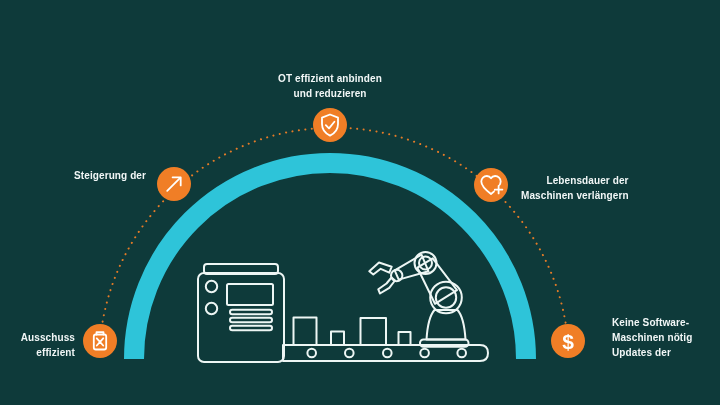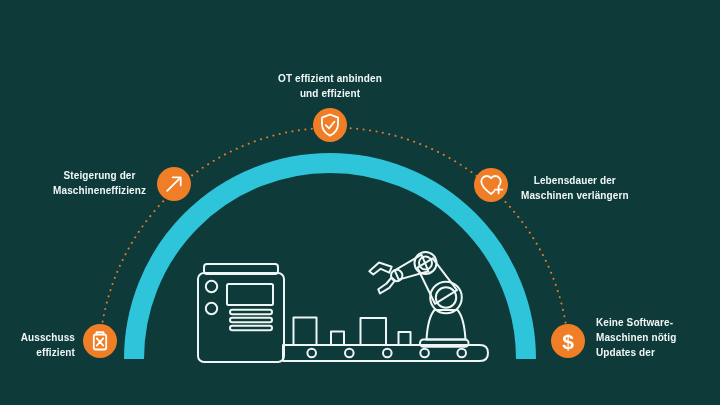--- a/index.html
+++ b/index.html
@@ -16,23 +16,23 @@
     position: absolute;
     color: #f2f7f7;
     font-size: 10px;
     line-height: 15px;
     font-weight: 600;
     letter-spacing: 0.1px;
     white-space: nowrap;
   }
   .label-top        { left: 330px; top: 71px;  transform: translateX(-50%); text-align: center; }
   .label-upper-left { right: 574px; top: 168px; text-align: center; }
-  .label-upper-right{ left: 521px; top: 173px; text-align: center; }
+  .label-upper-right{ left: 521px; top: 173px; text-align: right; }
   .label-lower-left { right: 645px; top: 330px; text-align: right; }
-  .label-lower-right{ left: 596px; top: 315px; text-align: left; }
+  .label-lower-right{ left: 612px; top: 315px; text-align: left; }
 
   .lineart { stroke: #edf6f4; stroke-width: 2; fill: none; stroke-linejoin: round; stroke-linecap: round; }
   .glyph   { stroke: #ffffff; stroke-width: 1.8; fill: none; stroke-linejoin: round; stroke-linecap: round; }
 </style>
 </head>
 <body>
 
 <div class="stage">
 
   <svg width="720" height="405" viewBox="0 0 720 405">
@@ -110,26 +110,25 @@
       <g>
         <circle cx="568" cy="341" r="17" fill="#f07e26"></circle>
         <text x="568" y="348.5" text-anchor="middle" fill="#ffffff" font-family="Liberation Sans, sans-serif" font-size="21" font-weight="bold">$</text>
       </g>
 
     </g>
   </svg>
 
   <div class="label label-top">
     <div>OT effizient anbinden</div>
-    <div>und effizient</div>
+    <div>und reduzieren</div>
   </div>
 
   <div class="label label-upper-left">
     <div>Steigerung der</div>
-    <div>Maschineneffizienz</div>
   </div>
 
   <div class="label label-upper-right">
     <div>Lebensdauer der</div>
     <div>Maschinen verlängern</div>
   </div>
 
   <div class="label label-lower-left">
     <div>Ausschuss</div>
     <div>effizient</div>

